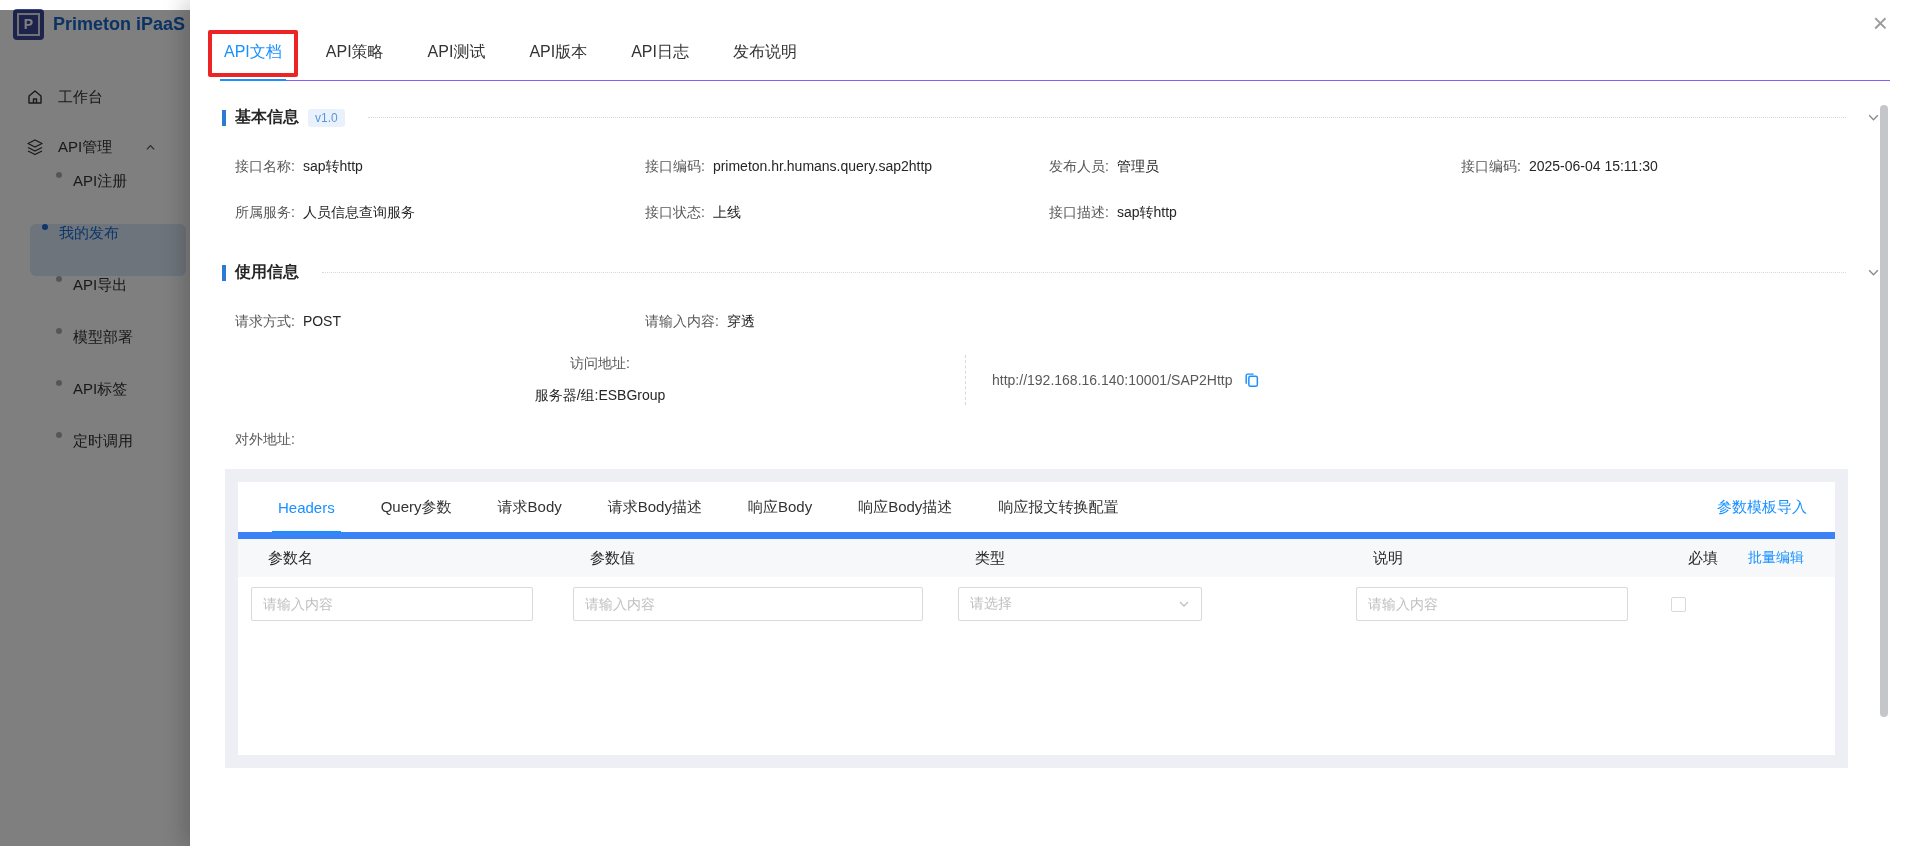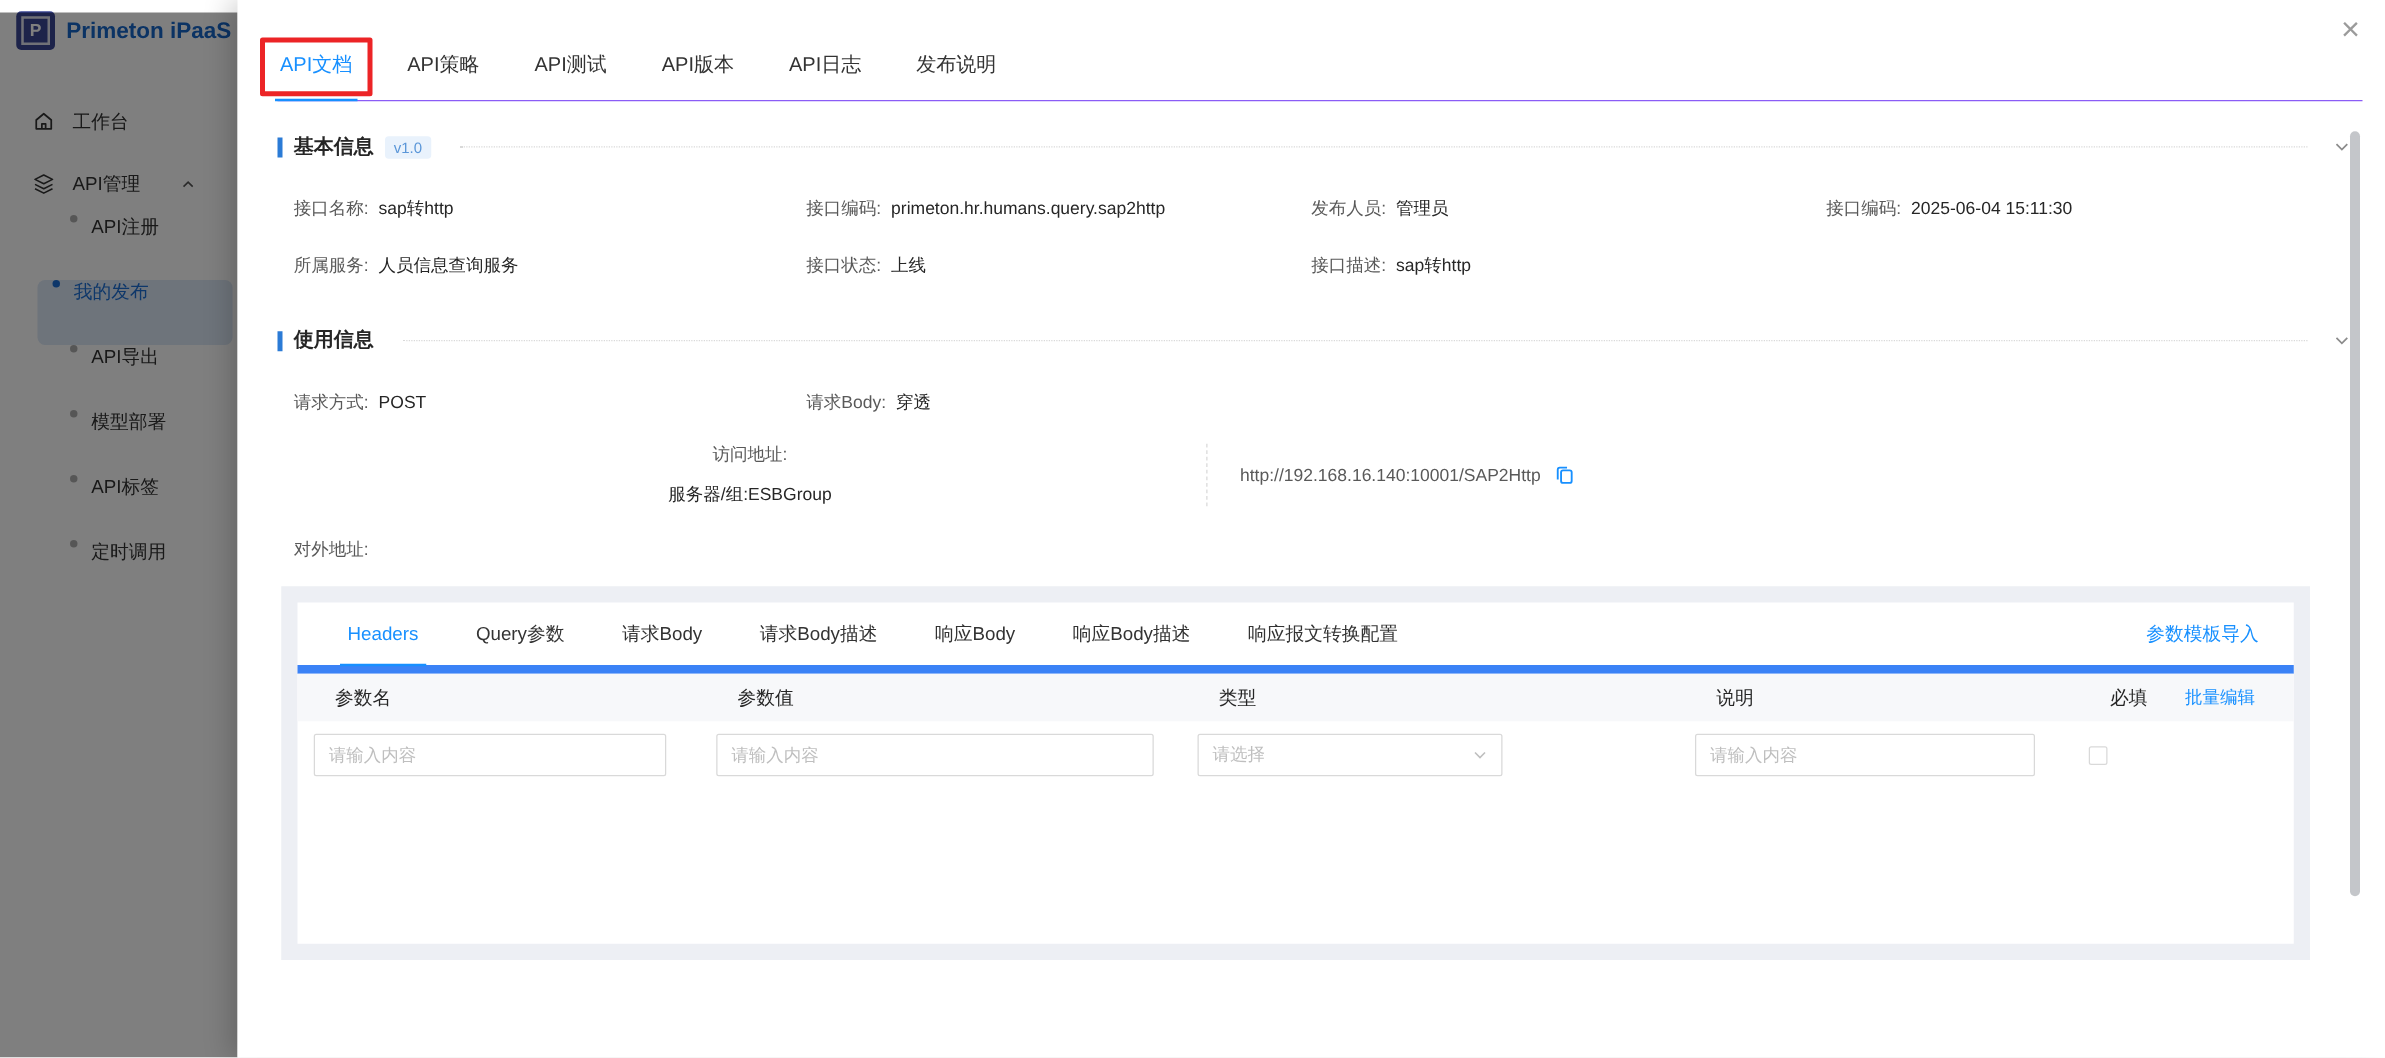--- a/index.html
+++ b/index.html
@@ -245,21 +245,21 @@
         </svg>
     </span>
   </div>
 
   <div class="usage-row1">
     <div class="field">
       <span class="flabel">请求方式:</span>
       <span class="fvalue">POST</span>
     </div>
     <div class="field">
-      <span class="flabel">请求Body:</span>
+      <span class="flabel">请输入内容:</span>
       <span class="fvalue">穿透</span>
     </div>
   </div>
 
   <div class="addr-row">
     <div class="addr-left">
       <span class="flabel">访问地址:</span>
       <span class="fvalue">服务器/组:ESBGroup</span>
     </div>
     <div class="dash-divider"></div>

